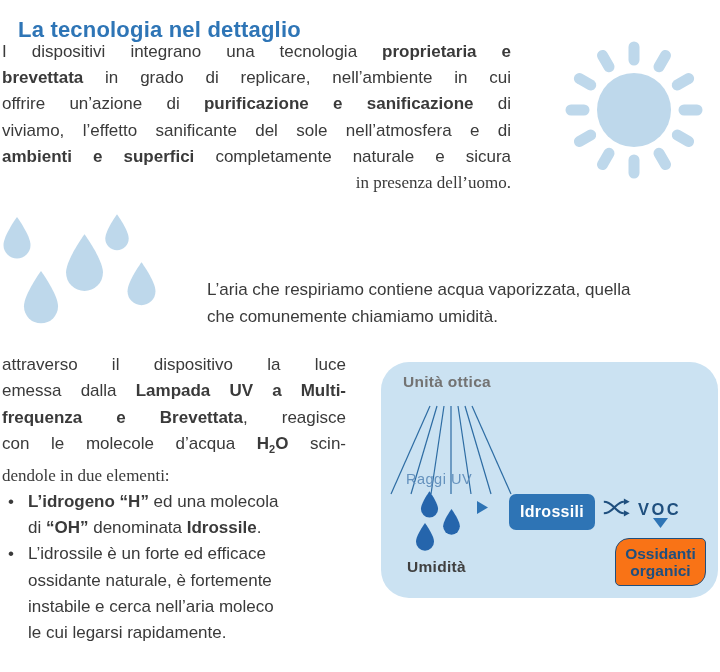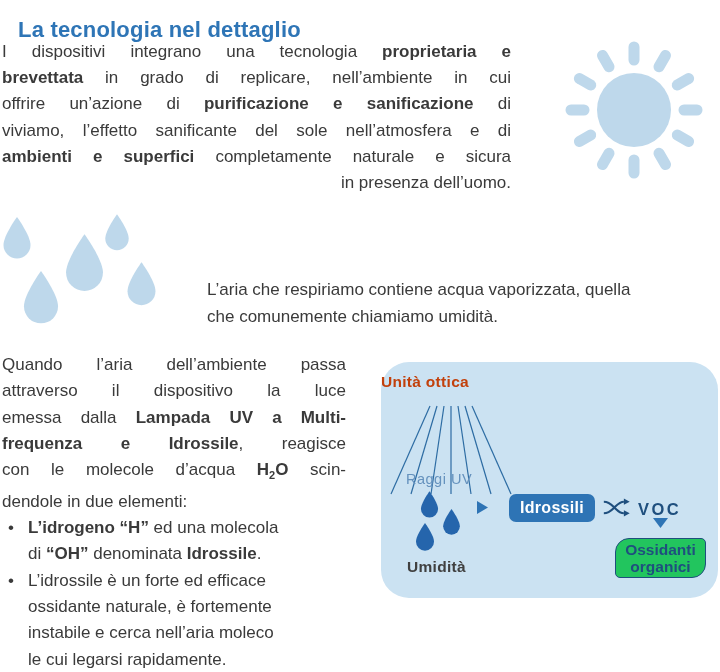--- a/index.html
+++ b/index.html
@@ -11,57 +11,57 @@
   .page{position:absolute;inset:0;}
   .title{
     position:absolute;left:2px;top:1px;margin:16px;
     font-size:22px;font-weight:700;color:#2E75B6;letter-spacing:.2px;
   }
   
   .tline{min-height:1em;}
   .b{font-weight:700;}
   sub{font-size:11px;}
   .para .tline{text-align:justify;text-align-last:justify;}
-  .para .tline:last-child{text-align-last:left;}
+  .para .tline:last-child{text-align-last:left;font-family:Liberation Serif, serif;}
   .intro{position:absolute;left:2px;top:39px;width:509px;font-size:17px;line-height:26.2px;}
   .intro .tline:last-child{text-align-last:right;}
   .humidity{position:absolute;left:207px;top:244px;width:512px;font-size:17px;line-height:27.4px;margin-top:32px;}
   .humidity .tline{text-align:left;text-align-last:left;}
   .leftcol{position:absolute;left:2px;top:352px;width:344px;font-size:17px;line-height:26.3px;}
   .bullet{display:flex;}
   .bullet .dot{width:26px;padding-left:6px;box-sizing:border-box;}
   .bullet .btext{flex:1;}
   .bullet .tline{text-align:right;text-align-last:left;}
   
   .sun{position:absolute;left:549px;top:25px;}
   .ldrop{position:absolute;}
   
   .panel{
     position:absolute;left:381px;top:362px;width:337px;height:236px;
     background:#CBE2F2;border-radius:28px;
   }
   .unit-label{
-    position:absolute;left:0;top:11px;width:132px;
-    font-size:15.5px;font-weight:700;color:#c2410c;line-height:17px;letter-spacing:.3px;
+    position:absolute;left:0;top:11px;width:132px;text-align:center;
+    font-size:15.5px;font-weight:700;color:#737373;line-height:17px;letter-spacing:.3px;
   }
   .rays{position:absolute;left:5px;top:42px;}
   .rays-label{position:absolute;left:25px;top:77px;font-size:14.5px;color:#6592BE;letter-spacing:.5px;margin-top:32px;}
   .ddrop{position:absolute;}
   .arrow-right{position:absolute;left:96px;top:139px;}
   .hydroxyl-btn{
-    position:absolute;left:128px;top:132px;width:86px;height:28px;
+    position:absolute;left:128px;top:132px;width:86px;height:36px;
     background:#2E74B5;border-radius:7px;color:#ffffff;font-weight:700;font-size:16px;
     display:flex;align-items:center;justify-content:center;letter-spacing:.3px;
   }
   .shuffle{position:absolute;left:221px;top:136px;}
   .voc-label{position:absolute;left:257px;top:138px;font-size:16.5px;font-weight:700;color:#1F4F7E;letter-spacing:2.5px;}
   .down-arrow{position:absolute;left:272px;top:156px;}
   .oxidants-box{
-    position:absolute;left:234px;top:176px;width:91px;height:40px;box-sizing:border-box;
-    background:#22c55e;border:1.5px solid #1F4F7E;border-radius:14px 5px 14px 5px;
+    position:absolute;left:234px;top:176px;width:91px;height:48px;box-sizing:border-box;
+    background:#f97316;border:1.5px solid #1F4F7E;border-radius:14px 5px 14px 5px;
     display:flex;flex-direction:column;align-items:center;justify-content:center;
     font-size:15.5px;font-weight:700;color:#1F4F7E;line-height:17.5px;
   }
   .humidity-label{position:absolute;left:26px;top:196px;font-size:15.5px;font-weight:700;color:#404040;letter-spacing:.3px;}
 </style>
 </head>
 <body>
 
 <div class="page">
 
@@ -112,24 +112,23 @@
       </svg>
   </div>
 
   <div class="humidity">
       <div class="tline"><span>L’aria che respiriamo contiene acqua vaporizzata, quella</span></div>
       <div class="tline"><span>che comunemente chiamiamo umidità.</span></div>
     </div>
 
   <div class="leftcol">
     <div class="para">
-        <div class="tline"><span>Quando l’aria dell’ambiente passa</span></div>
         <div class="tline"><span>attraverso il dispositivo la luce</span></div>
         <div class="tline"><span>emessa dalla </span><span class="b">Lampada UV a Multi-</span></div>
-        <div class="tline"><span class="b">frequenza e Idrossile</span><span>, reagisce</span></div>
+        <div class="tline"><span class="b">frequenza e Brevettata</span><span>, reagisce</span></div>
         <div class="tline"><span>con le molecole d’acqua </span><span class="b">H</span><sub class="b">2</sub><span class="b">O</span><span> scin-</span></div>
         <div class="tline"><span>dendole in due elementi:</span></div>
       </div>
     <div class="bullet">
       <span class="dot">•</span>
       <div class="btext">
           <div class="tline"><span class="b">L’idrogeno “H”</span><span> ed una molecola</span></div>
           <div class="tline"><span>di </span><span class="b">“OH”</span><span> denominata </span><span class="b">Idrossile</span><span>.</span></div>
         </div>
     </div>

